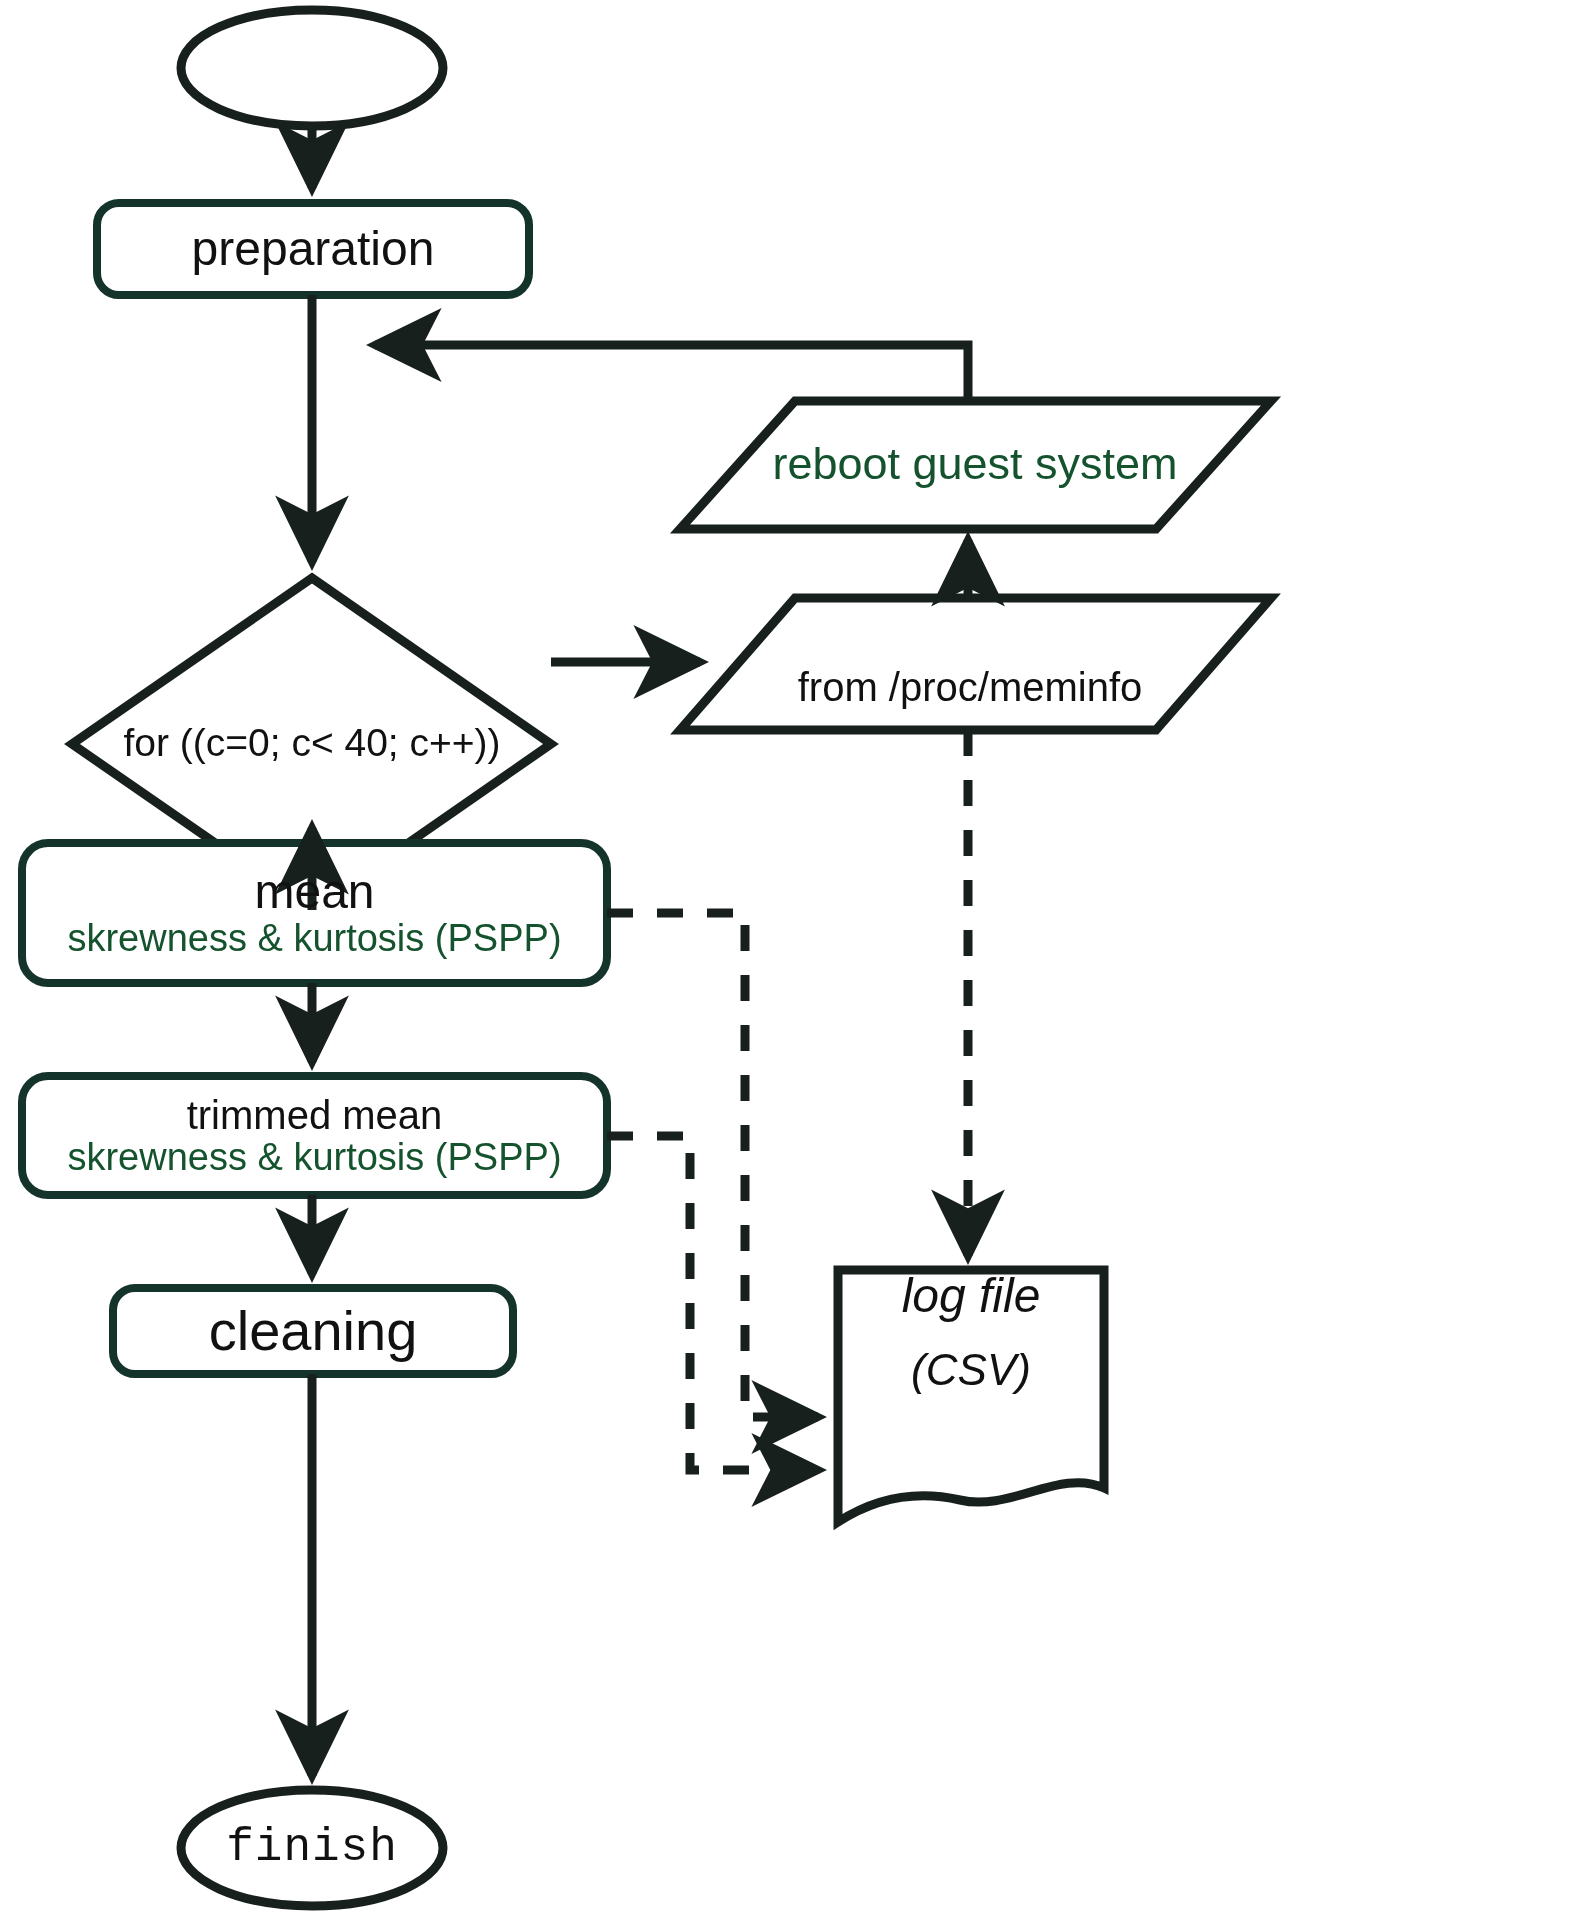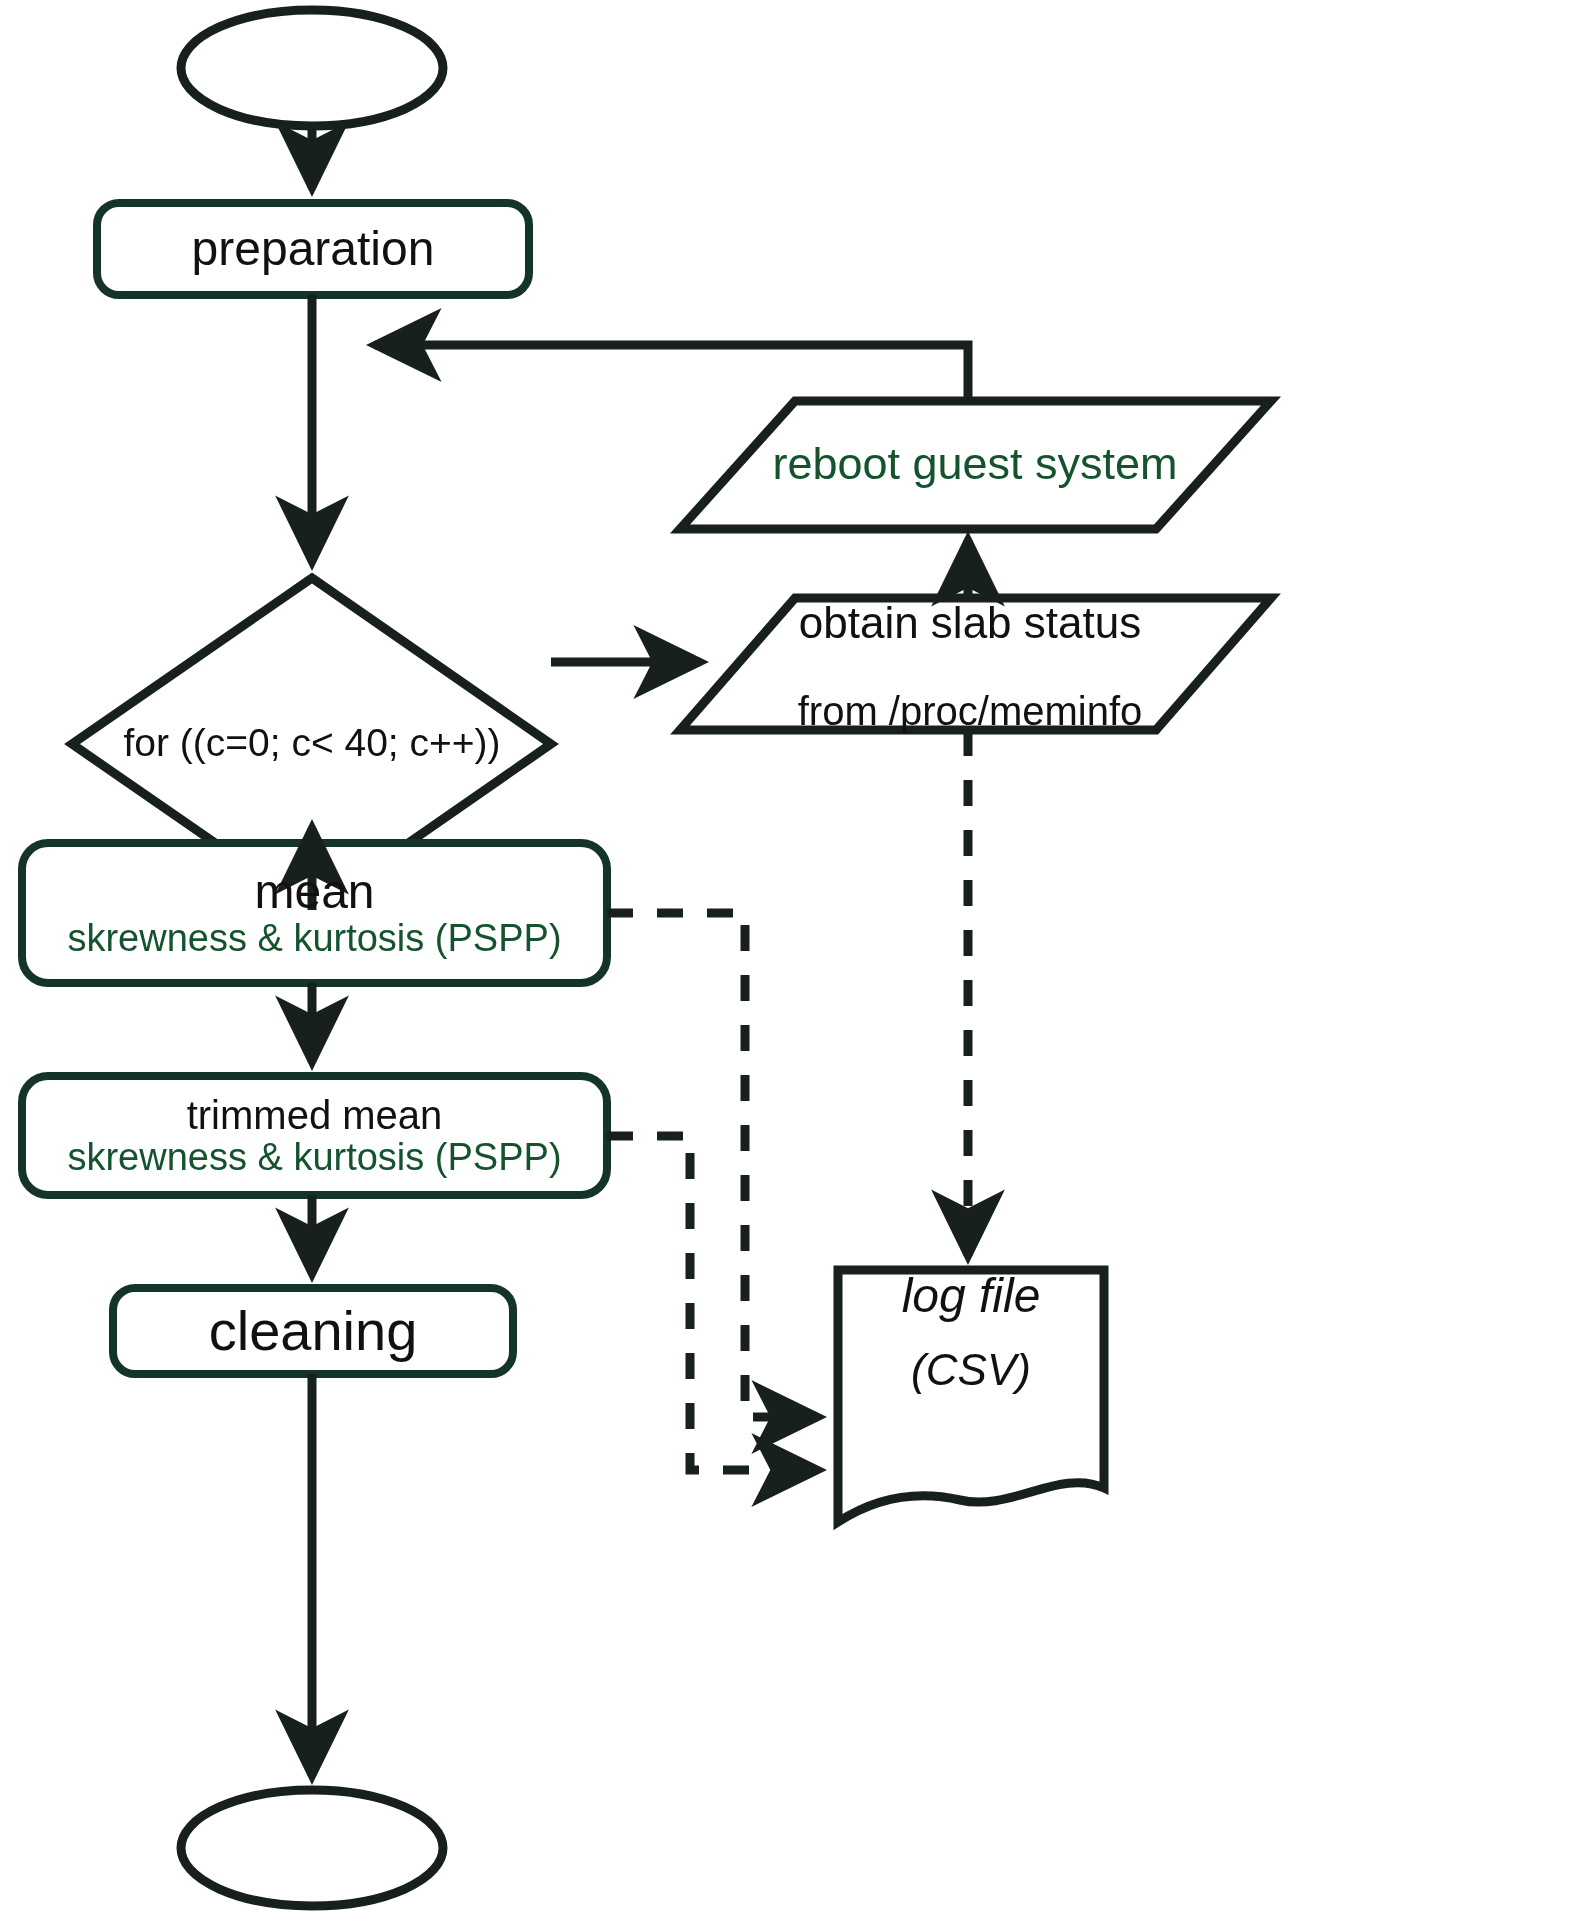--- a/index.html
+++ b/index.html
@@ -83,37 +83,39 @@
 
   <div class="boxtext" style="left:112px;top:714px;width:400px;height:58px;">
     <span class="t1" style="font-size:39px;">for ((c=0; c&lt; 40; c++))</span>
   </div>
 
   <div class="boxtext" style="left:730px;top:433px;width:490px;height:62px;">
     <span class="t2" style="font-size:45px;">reboot guest system</span>
   </div>
 
   <div class="boxtext" style="left:720px;top:620px;width:500px;height:92px;">
-    <span class="t1" style="font-size:44px;">obtain slab status</span>
     <span class="t1" style="font-size:40px;margin-top:44px;">from /proc/meminfo</span>
   </div>
 
   <div class="boxtext" style="left:22px;top:858px;width:585px;height:110px;">
     <span class="t1" style="font-size:48px;">mean</span>
     <span class="t2" style="font-size:38px;">skrewness &amp; kurtosis (PSPP)</span>
   </div>
 
   <div class="boxtext" style="left:22px;top:1084px;width:585px;height:104px;">
     <span class="t1" style="font-size:40px;">trimmed mean</span>
     <span class="t2" style="font-size:38px;">skrewness &amp; kurtosis (PSPP)</span>
   </div>
 
   <div class="boxtext" style="left:113px;top:1292px;width:400px;height:78px;">
     <span class="t1" style="font-size:56px;">cleaning</span>
   </div>
 
+  <div class="boxtext" style="left:181px;top:1810px;width:262px;height:76px;">
+    <span class="mono">finish</span>
+  </div>
 
   <div class="boxtext" style="left:838px;top:1252px;width:266px;height:160px;font-style:italic;">
     <span class="t1" style="font-size:48px;">log file</span>
     <span class="t1" style="font-size:44px;margin-top:24px;">(CSV)</span>
   </div>
 
 </div>
 
 </body></html>

